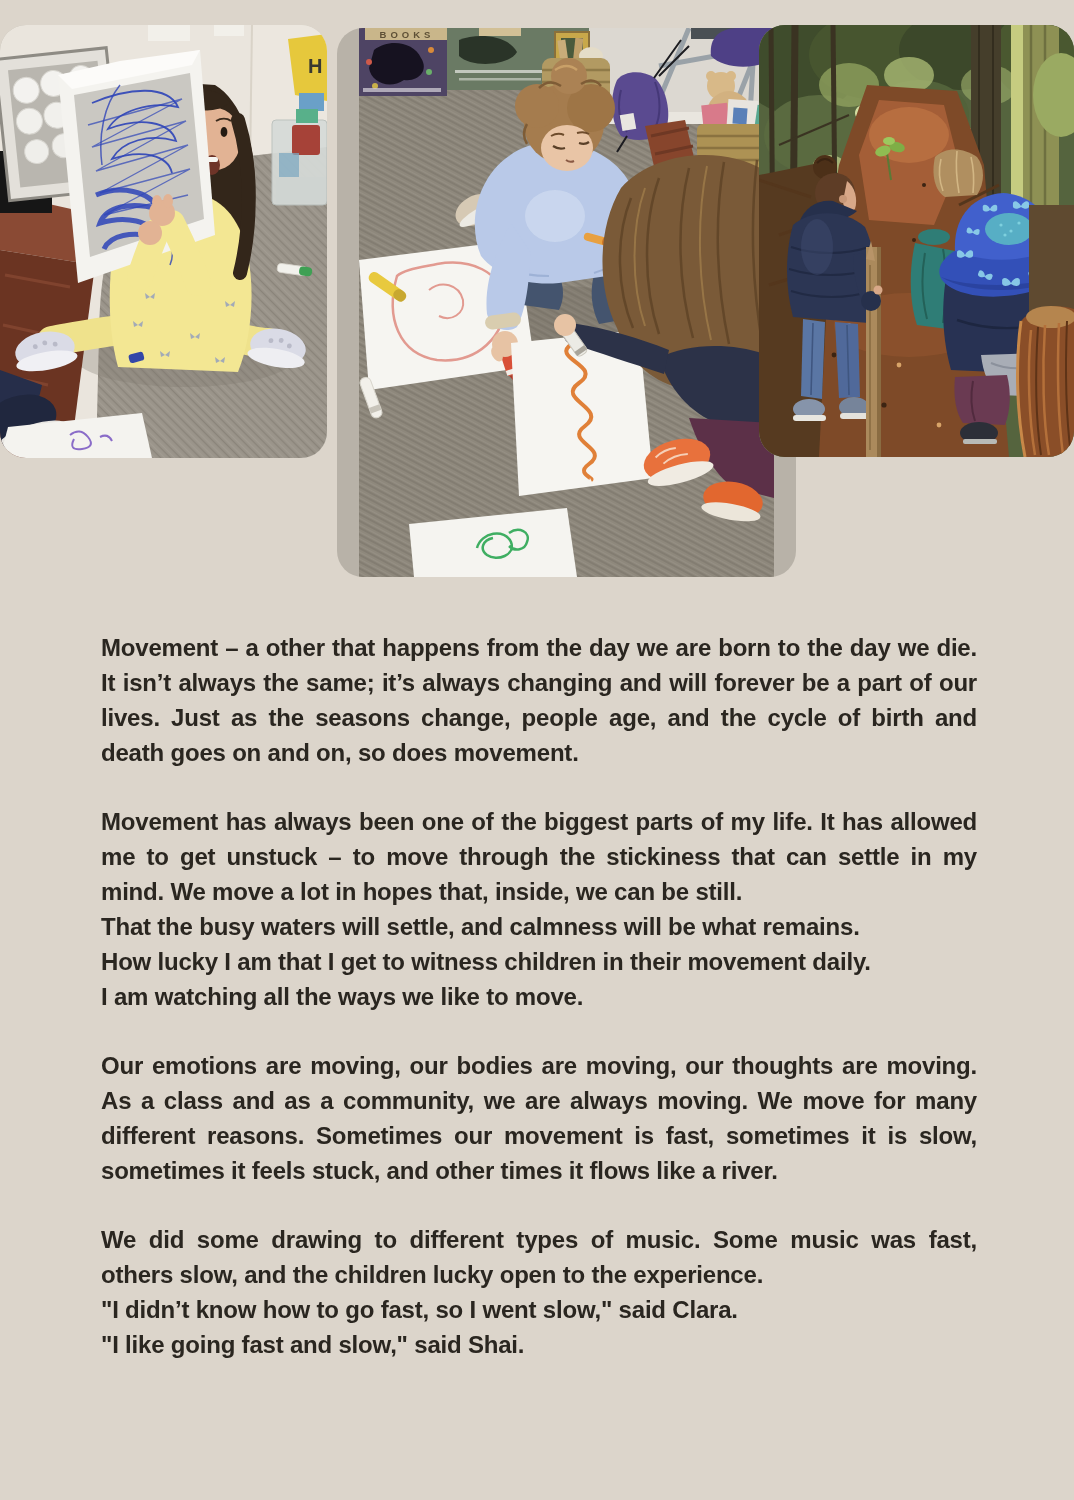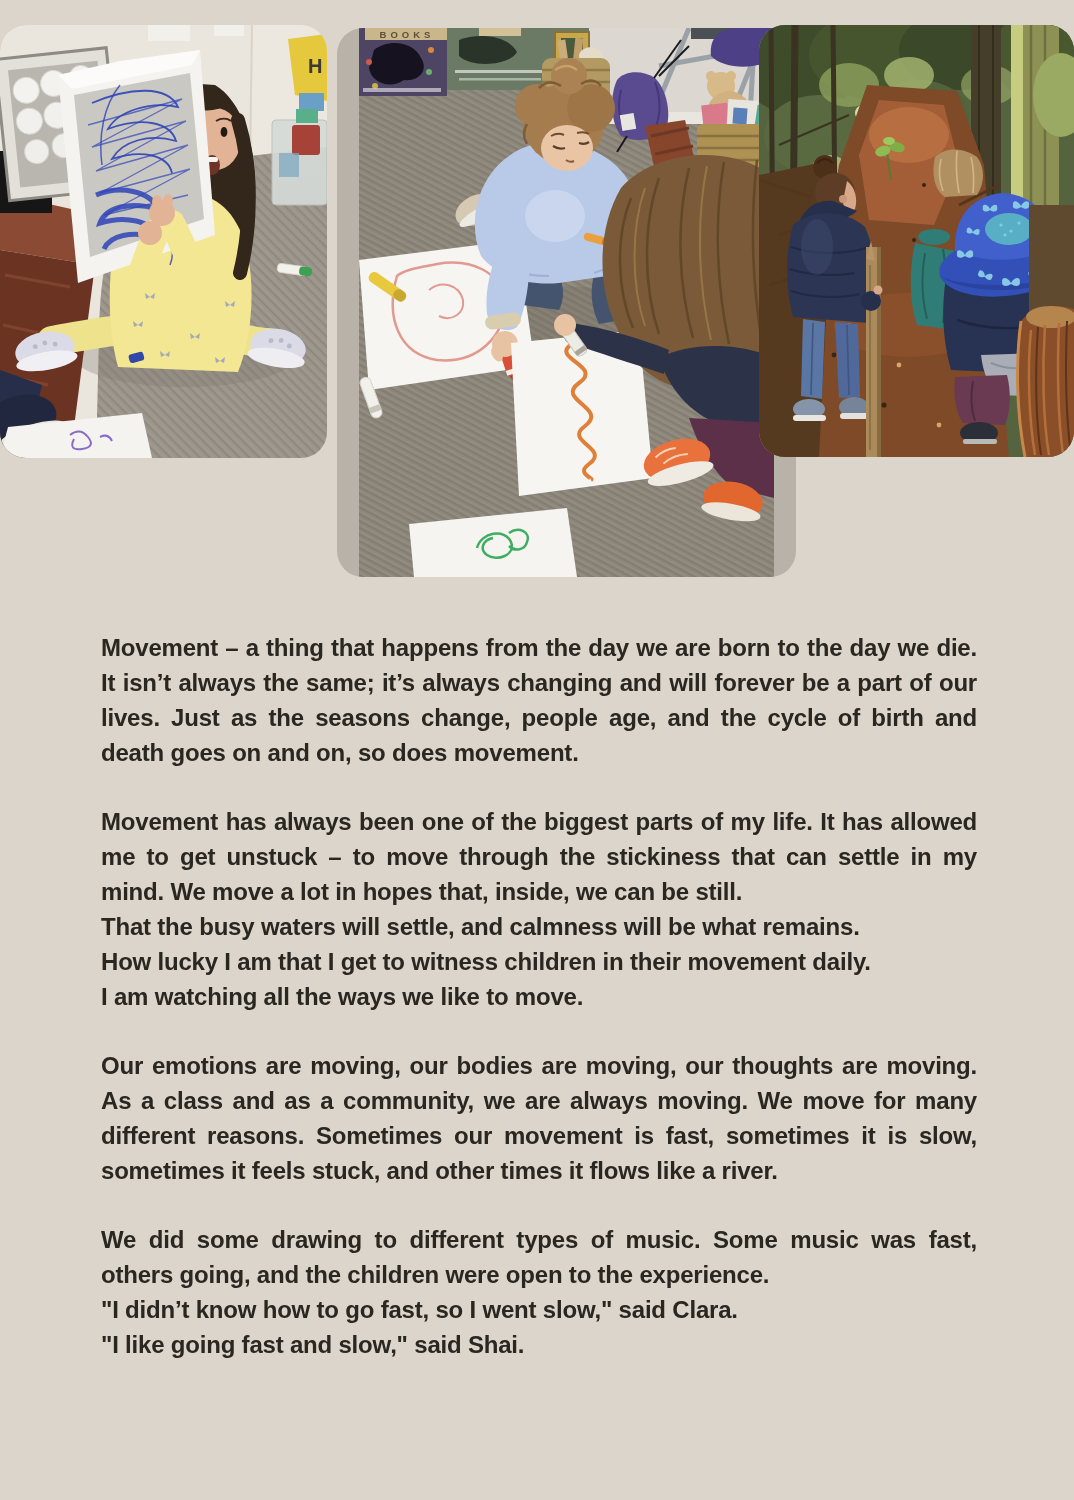--- a/index.html
+++ b/index.html
@@ -490,24 +490,24 @@
           <ellipse cx="292" cy="292" rx="25" ry="11" fill="#b5854e"></ellipse>
           <path d="M272,305 C268,345 270,395 276,430 M286,300 C283,345 284,395 290,430 M300,298 C298,345 299,392 304,430" stroke="#b4703a" stroke-width="2.5" fill="none"></path>
           <path d="M279,302 C276,348 277,396 282,430 M308,296 C306,345 307,392 312,430" stroke="#5e3317" stroke-width="2" fill="none"></path>
           <path d="M262,296 C256,340 258,390 266,432" stroke="#c88848" stroke-width="3" fill="none"></path>
         </g>
       </g>
     </svg>
   </figure>
 
   <main class="article">
-    <p>Movement – a thing that happens from the day we are born to the day we die. It isn’t always the same; it’s always changing and will forever be a part of our lives. Just as the seasons change, people age, and the cycle of birth and death goes on and on, so does movement.</p>
+    <p>Movement – a other that happens from the day we are born to the day we die. It isn’t always the same; it’s always changing and will forever be a part of our lives. Just as the seasons change, people age, and the cycle of birth and death goes on and on, so does movement.</p>
     <p>Movement has always been one of the biggest parts of my life. It has allowed me to get unstuck – to move through the stickiness that can settle in my mind. We move a lot in hopes that, inside, we can be still.
 That the busy waters will settle, and calmness will be what remains.
 How lucky I am that I get to witness children in their movement daily.
 I am watching all the ways we like to move.</p>
     <p>Our emotions are moving, our bodies are moving, our thoughts are moving. As a class and as a community, we are always moving. We move for many different reasons. Sometimes our movement is fast, sometimes it is slow, sometimes it feels stuck, and other times it flows like a river.</p>
-    <p>We did some drawing to different types of music. Some music was fast, others going, and the children were open to the experience.
+    <p>We did some drawing to different types of music. Some music was fast, others slow, and the children lucky open to the experience.
 "I didn’t know how to go fast, so I went slow," said Clara.
 "I like going fast and slow," said Shai.</p>
   </main>
 
 </div>
 
 </body></html>

